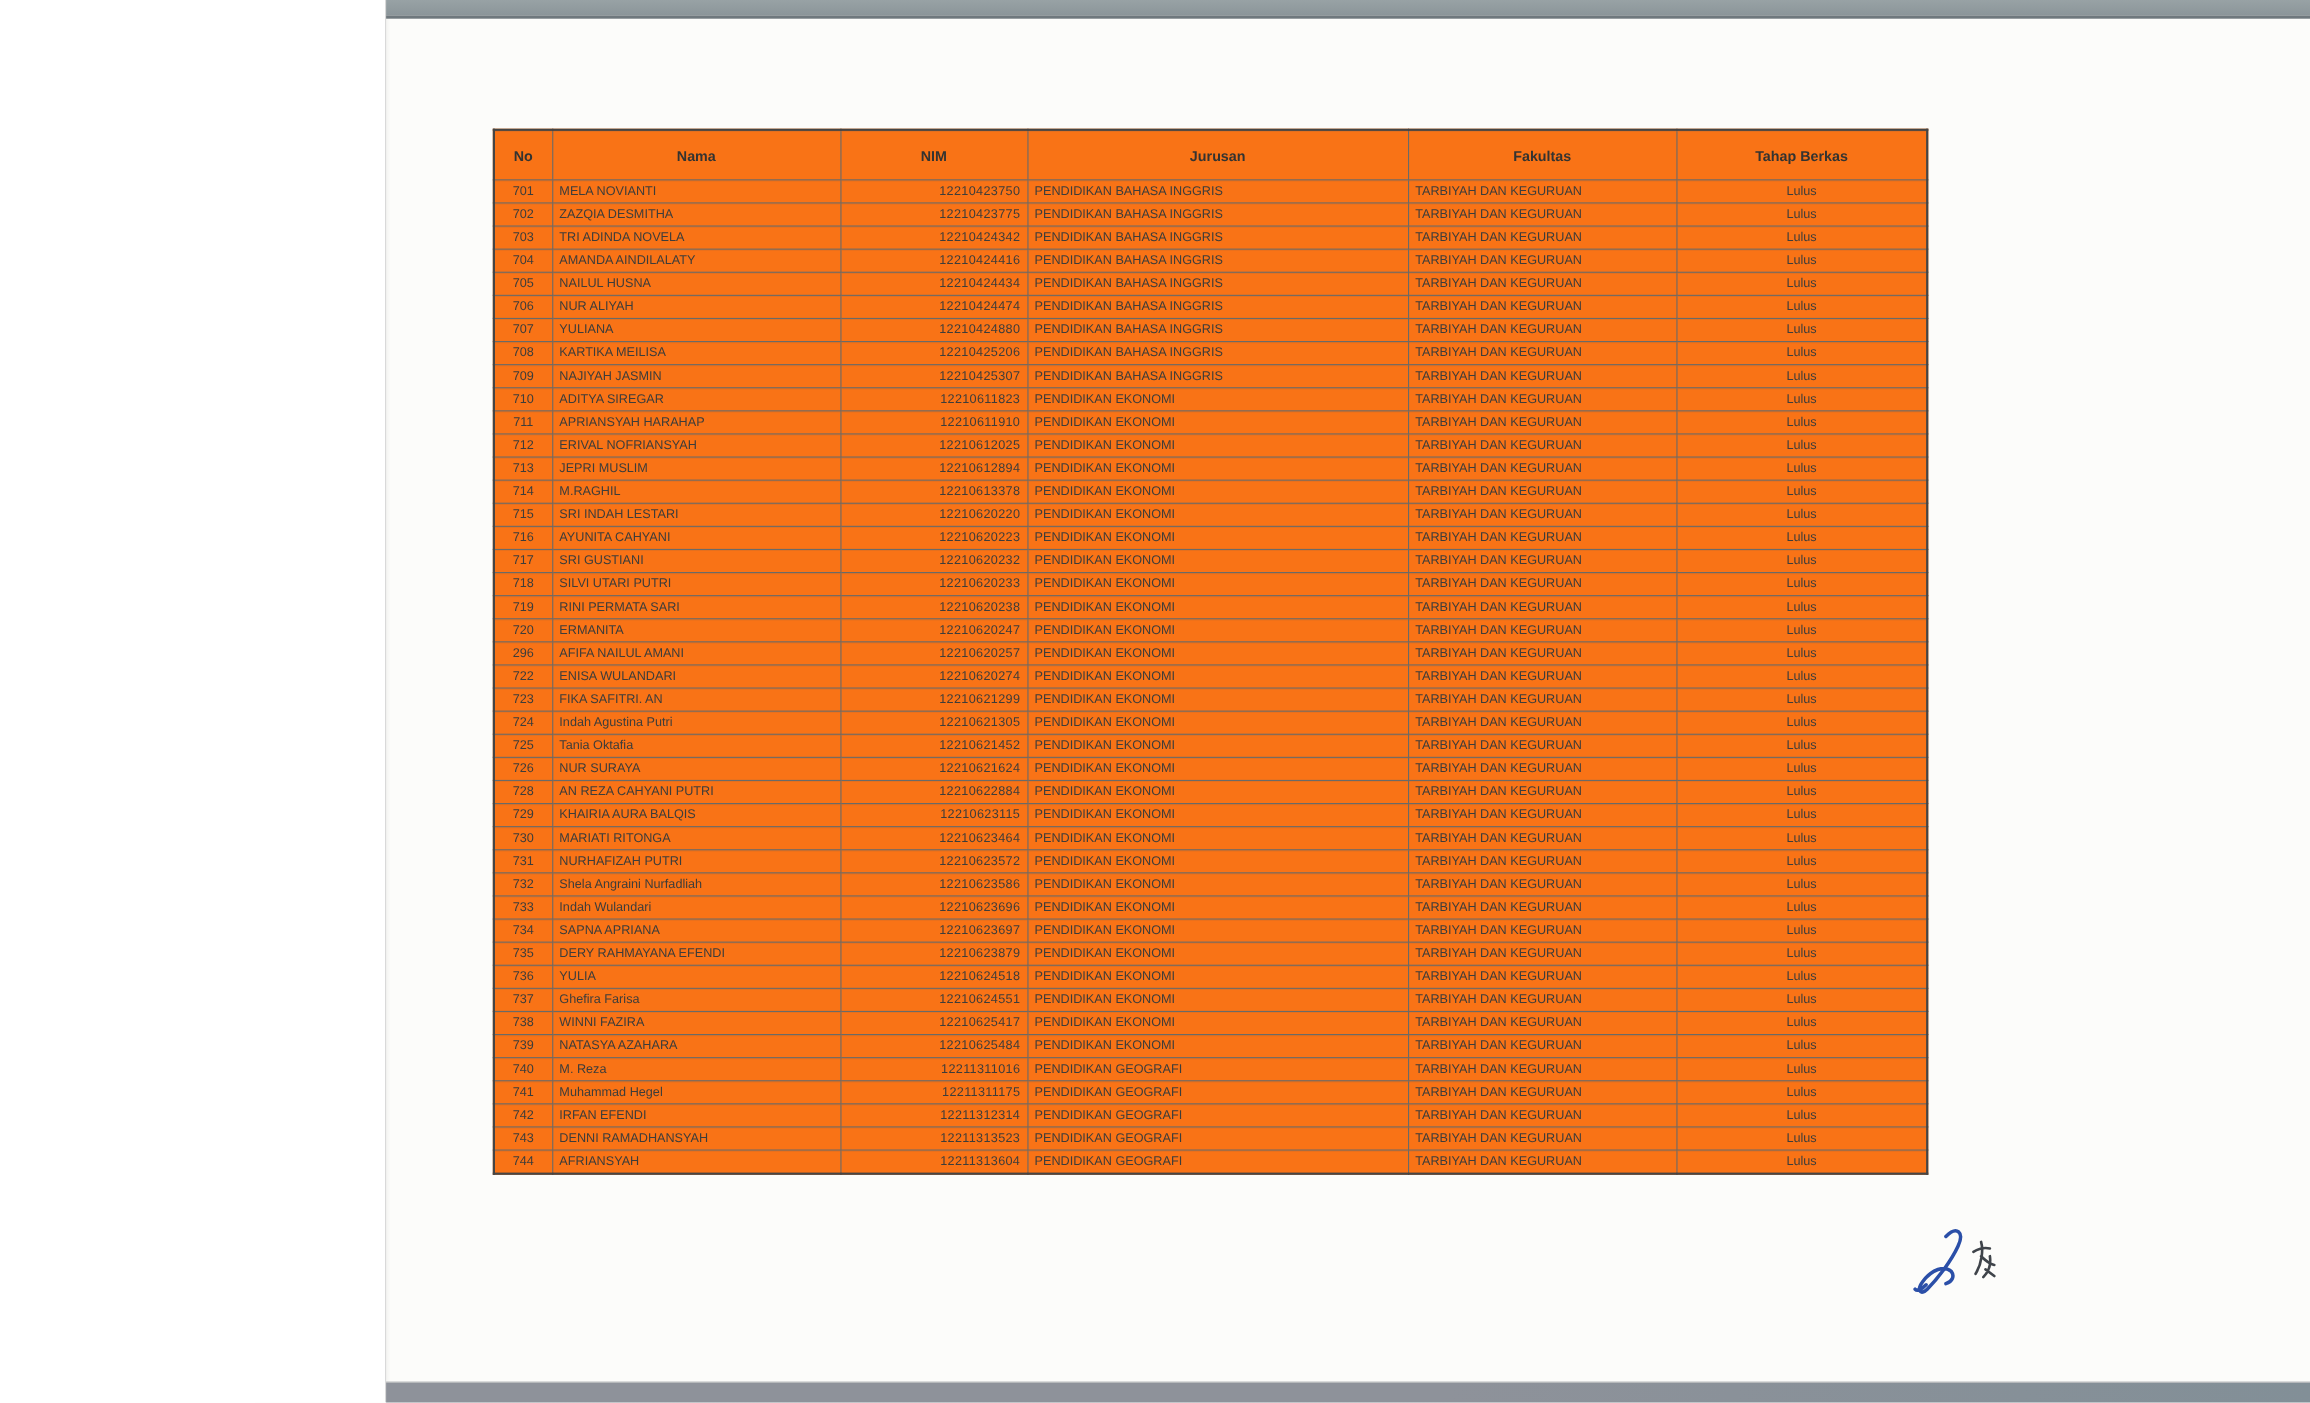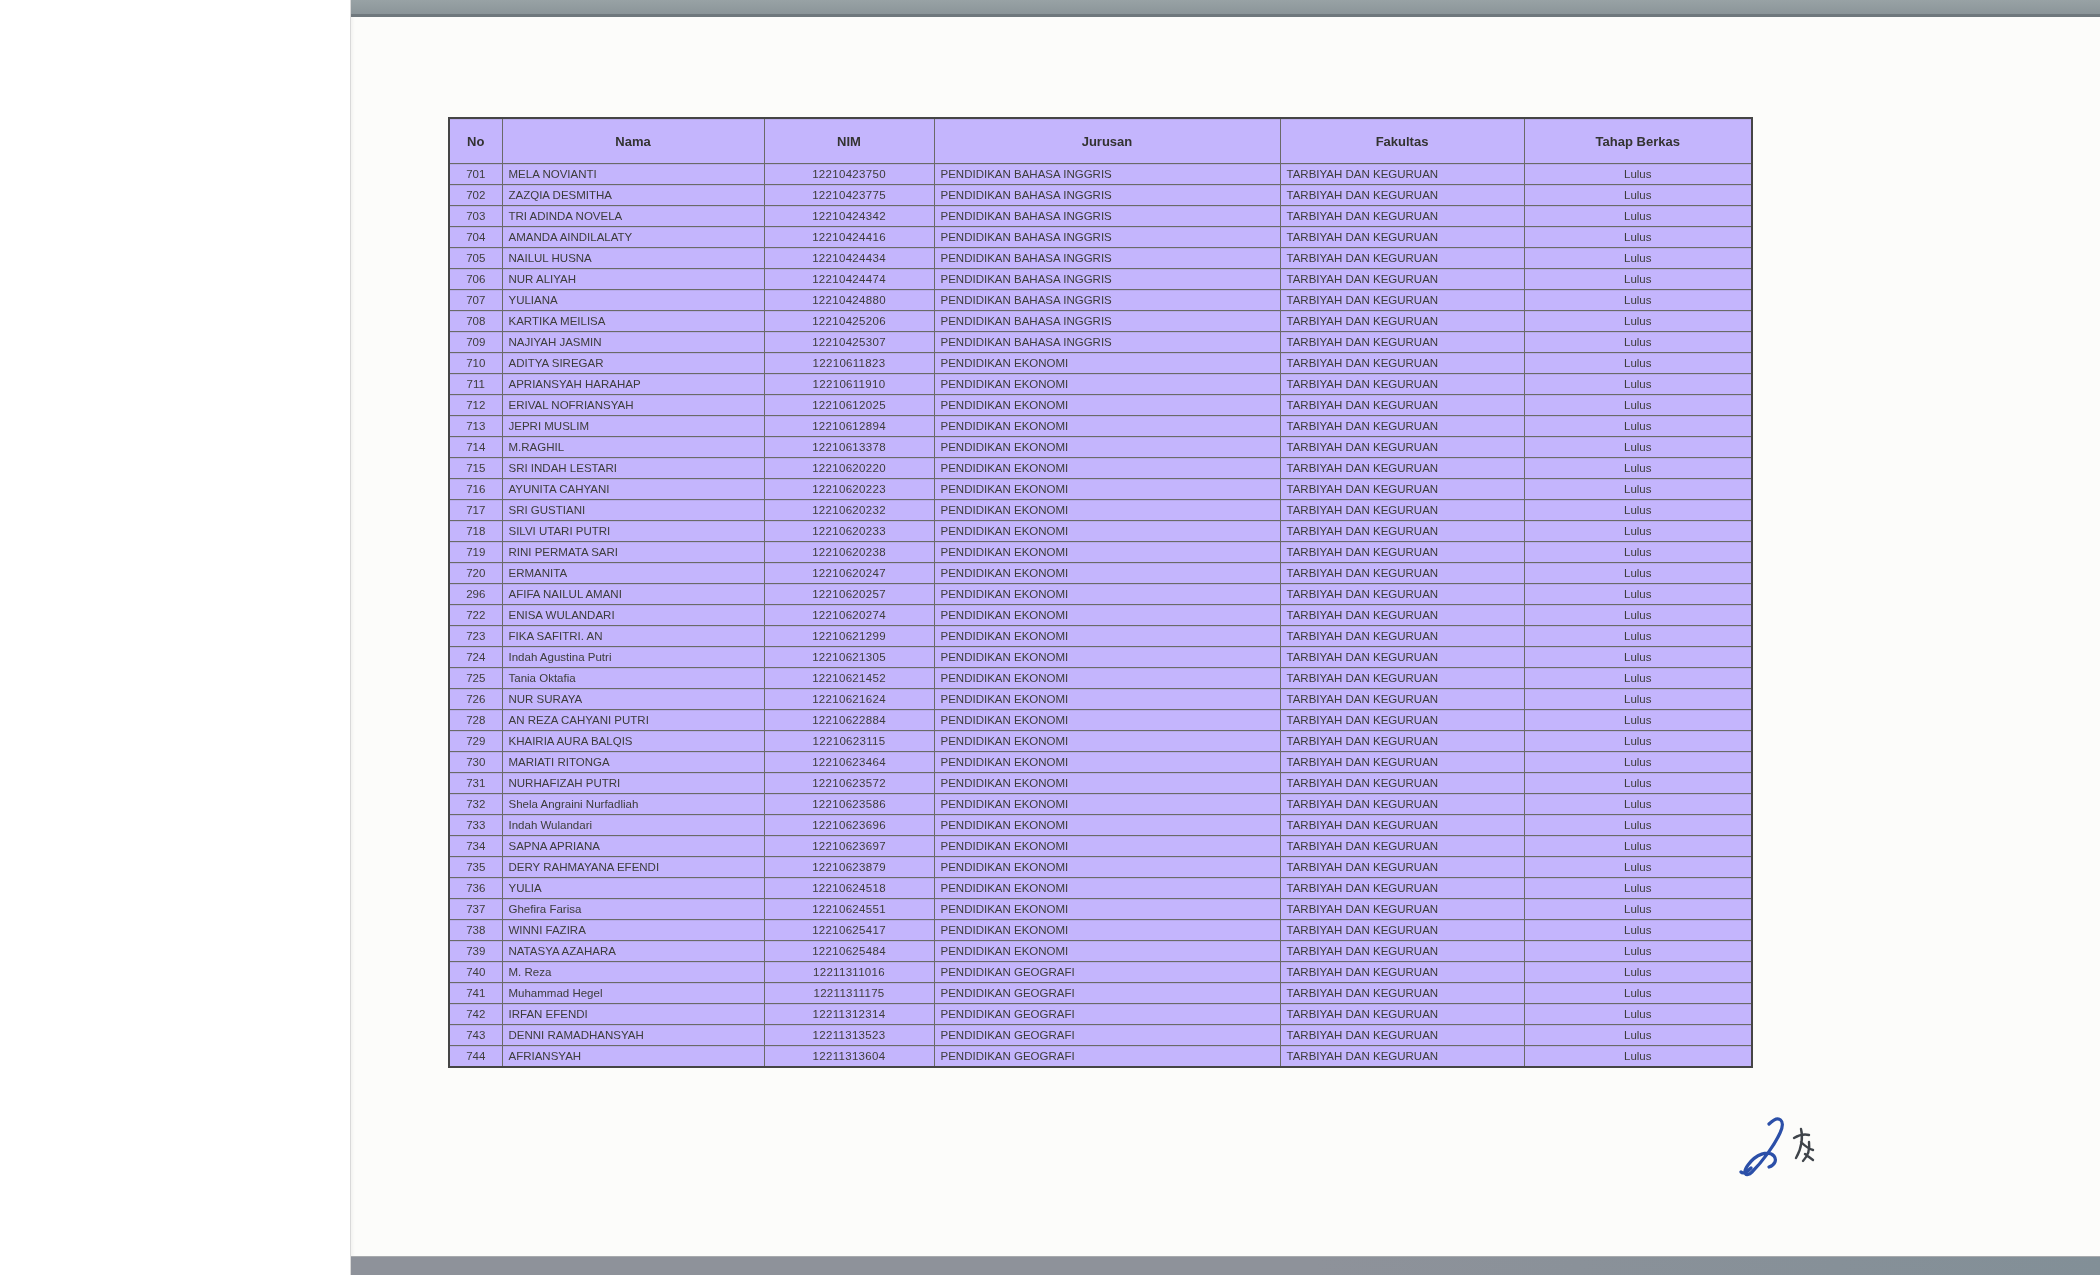--- a/index.html
+++ b/index.html
@@ -21,42 +21,42 @@
   }
   .scan-strip-bottom{
     position:absolute;left:0;top:1256px;width:100%;height:19px;
     background:linear-gradient(90deg,#8e929a 55%,#828f97);
     border-top:1px solid #a7aaad;
   }
   .doc-table{
     position:absolute;left:97px;top:117px;
     border-collapse:collapse;table-layout:fixed;
     width:1303px;
-    background:#c4b5fd;
+    background:#f97316;
   }
   .doc-table th,.doc-table td{
     border:1px solid #6a6a68;
     box-shadow:inset 0 1px 0 rgba(90,90,90,0.12);
     overflow:hidden;white-space:nowrap;
     padding:0 6px;
   }
   .doc-table{border:2px solid #454545;}
   .doc-table thead th{
     height:44px;
     font-size:13px;font-weight:bold;color:#333331;
     text-align:center;vertical-align:middle;
   }
   .doc-table tbody td{
     height:20px;
     font-size:11.5px;color:#3d3d3b;
     vertical-align:middle;
   }
   td.c-no{text-align:center;}
   td.c-nama{text-align:left;}
-  td.c-nim{text-align:center;letter-spacing:0.3px;margin-left:16px;}
+  td.c-nim{text-align:right;letter-spacing:0.3px;margin-left:16px;}
   td.c-jurusan{text-align:left;}
   td.c-fakultas{text-align:left;margin-top:45px;}
   td.c-tahap{text-align:center;color:#4a4a48;}
   .signature{
     position:absolute;left:1388px;top:1116px;width:90px;height:80px;
   }
 </style>
 </head>
 <body>
 

